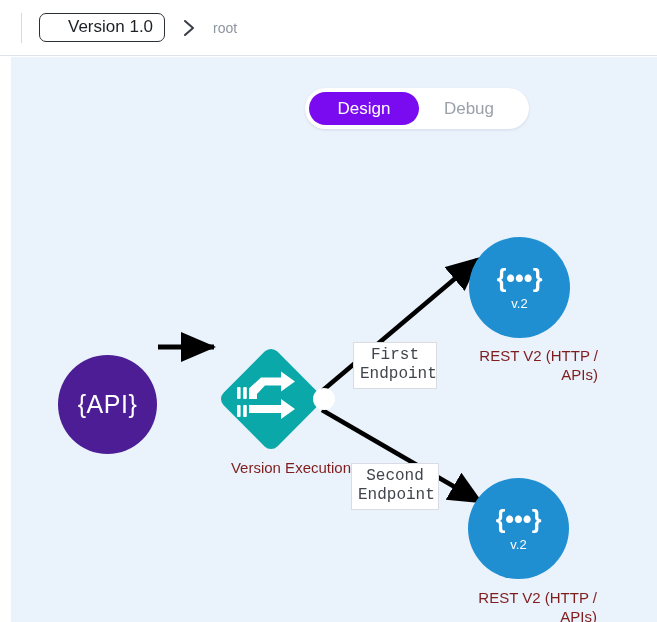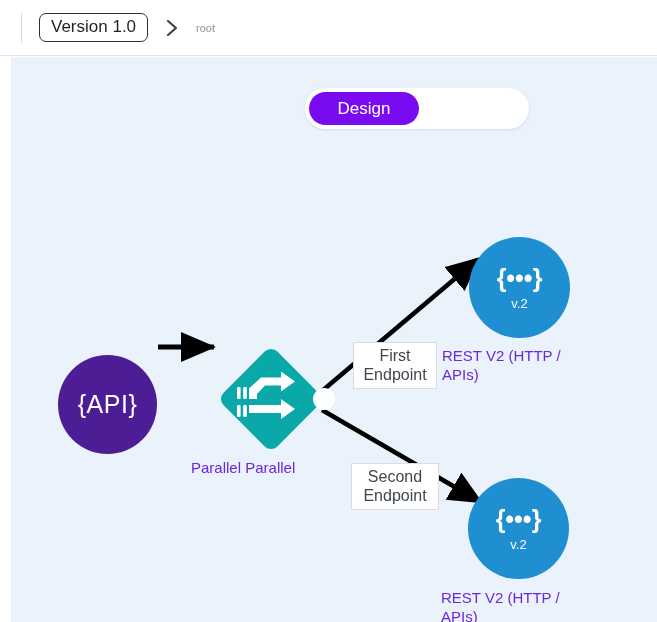--- a/index.html
+++ b/index.html
@@ -35,39 +35,39 @@
   .header-rule {
     width: 1px;
     height: 30px;
     background: #d6dae1;
     margin-left: 21px;
   }
   .version-badge {
     margin-left: 17px;
     border: 1px solid #2b2f36;
     border-radius: 7px;
-    padding: 4px 11px 5px 11px;
+    padding: 4px 11px 5px 28px;
     font-size: 17px;
     color: #1d2025;
     line-height: 1.1;
     background: #ffffff;
     white-space: nowrap;
   }
   .crumb-sep {
     margin-left: 18px;
     color: #3a3f47;
     font-size: 19px;
     line-height: 1;
     display: flex;
     align-items: center;
   }
   .crumb-sep svg { display: block; }
   .crumb-root {
     margin-left: 18px;
-    font-size: 11px;
+    font-size: 14px;
     color: #8d959f;
   }
 
   
   .canvas {
     position: absolute;
     left: 11px;
     top: 57px;
     width: 657px;
     height: 565px;
@@ -160,23 +160,23 @@
     display: block;
   }
   .rest-ver {
     font-size: 13px;
     font-weight: normal;
     margin-top: 6px;
     line-height: 1;
   }
   .node-label {
     position: absolute;
-    text-align: left;
+    text-align: right;
     font-size: 15px;
-    color: #6d28d9;
+    color: #7f1d1d;
     line-height: 1.25;
   }
   .label-rest-1 { left: 431px; top: 290px; width: 156px; }
   .label-rest-2 { left: 430px; top: 532px; width: 156px; }
   .label-parallel { left: 180px; top: 402px; width: 160px; }
 
   
   .diamond-wrap {
     position: absolute;
     left: 206px;
@@ -215,20 +215,21 @@
   .edge-label {
     position: absolute;
     background: #ffffff;
     border: 1px solid #d9dde3;
     font-size: 16px;
     color: #41464e;
     text-align: center;
     line-height: 1.2;
     padding: 3px 6px 4px 6px;
     box-sizing: border-box;
+    font-family: Liberation Mono, monospace;
   }
   .edge-label-1 { left: 342px; top: 285px; width: 84px; }
   .edge-label-2 { left: 340px; top: 406px; width: 88px; }
 </style>
 </head>
 <body>
 
 <div class="app">
 
   <div class="header">
@@ -239,20 +240,21 @@
         <polyline points="2,2 10,9 2,16" fill="none" stroke="#3a3f47" stroke-width="2.1" stroke-linecap="round" stroke-linejoin="round"></polyline>
       </svg>
     </div>
     <div class="crumb-root">root</div>
   </div>
 
   <div class="canvas">
 
     <div class="mode-toggle">
       <div class="mode-tab design">Design</div>
+      <div class="mode-tab debug">Debug</div>
     </div>
 
     <svg class="edges">
       <defs>
         <marker id="ah" markerWidth="9" markerHeight="9" refX="6.4" refY="3.4" orient="auto">
           <path d="M0,0 L7.4,3.4 L0,6.8 z" fill="#000000"></path>
         </marker>
         <marker id="ah-small" markerWidth="9" markerHeight="9" refX="6.6" refY="3.2" orient="auto">
           <path d="M0,0.2 L7,3.2 L0,6.2 z" fill="#000000"></path>
         </marker>
@@ -283,21 +285,21 @@
             <rect x="8.2" y="34" width="3.6" height="12" rx="1"></rect>
 
             <path d="M14,28 L14,17.5 L26,6.5 L46,6.5 L46,0.5 L60,10.5 L46,20.5 L46,14.5 L30,14.5 L22,23 L22,28 z"></path>
 
             <path d="M14,34 L46,34 L46,28 L60,38 L46,48 L46,42 L14,42 z"></path>
           </g>
         </svg>
       </div>
     </div>
     <div class="diamond-handle"></div>
-    <div class="node-label label-parallel">Parallel Parallel</div>
+    <div class="node-label label-parallel">Version Execution</div>
 
     <div class="edge-label edge-label-1">
       <div>First</div>
       <div>Endpoint</div>
     </div>
     <div class="edge-label edge-label-2">
       <div>Second</div>
       <div>Endpoint</div>
     </div>
 

